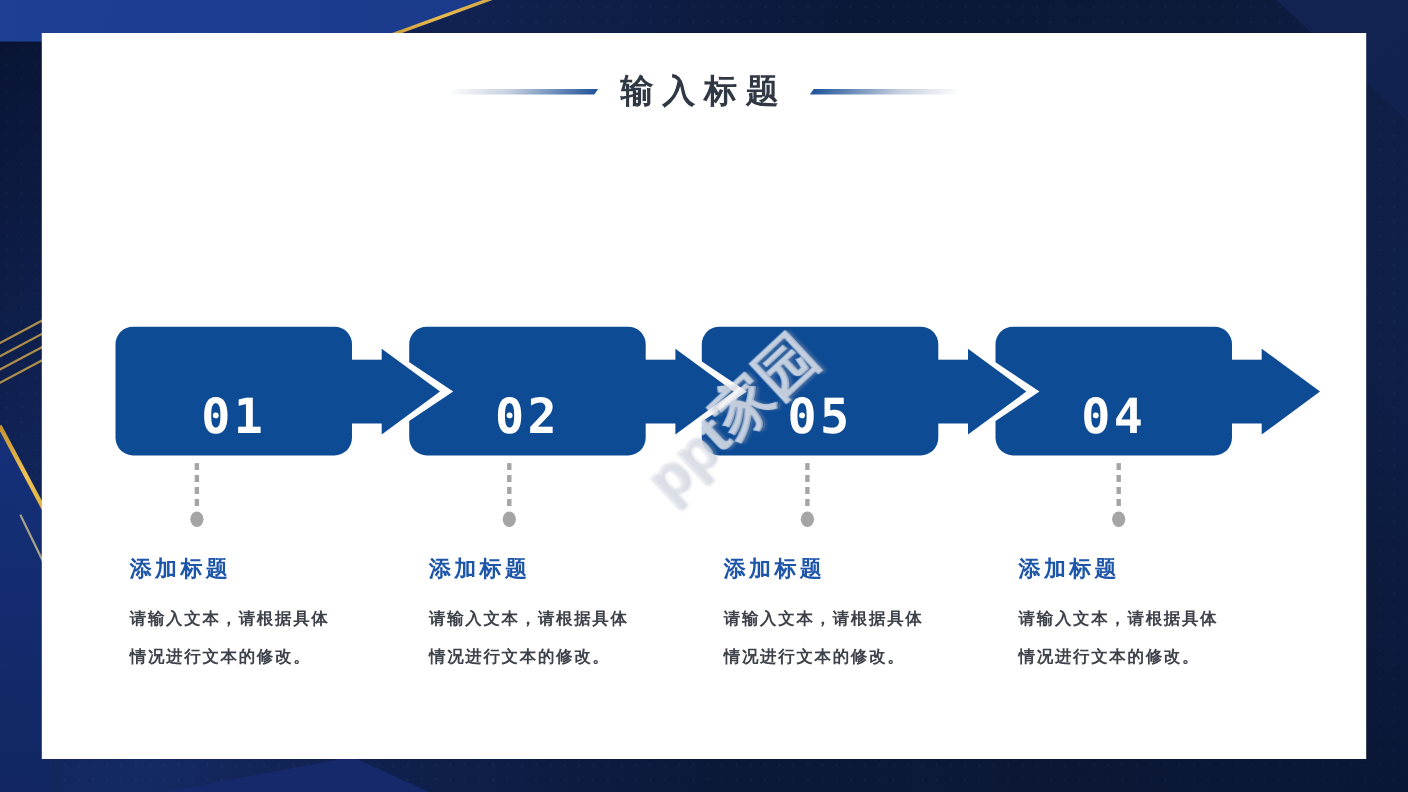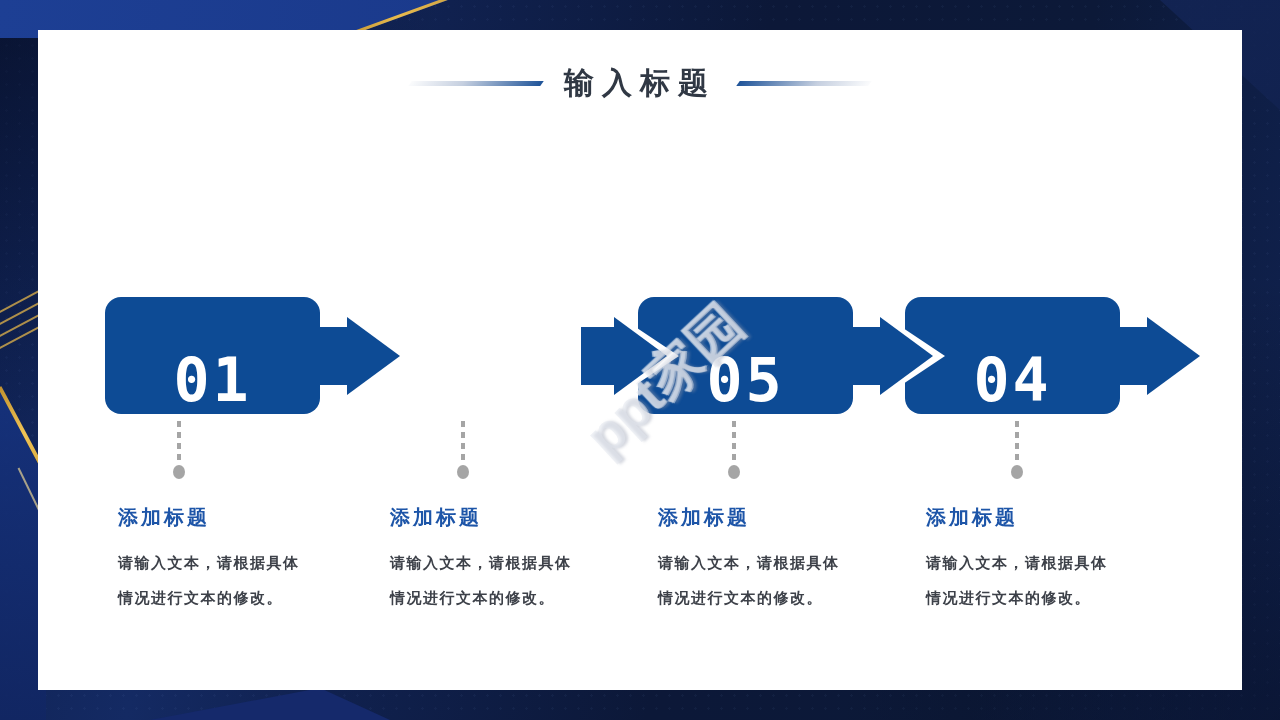--- a/index.html
+++ b/index.html
@@ -45,21 +45,21 @@
   
   .title-row{position:absolute;left:0;right:0;top:60px;height:46px;z-index:2;
     display:flex;align-items:center;justify-content:center;gap:22px;}
   .title-line{width:132px;height:5px;transform:skewX(-35deg);}
   .title-line.left{background:linear-gradient(to right,rgba(175,188,210,0.05),rgba(150,168,198,0.55) 40%,#1f5499);}
   .title-line.right{background:linear-gradient(to left,rgba(175,188,210,0.05),rgba(150,168,198,0.55) 40%,#1f5499);}
   .slide-title{font-size:30px;font-weight:bold;color:#303844;letter-spacing:8px;}
   
   .step-box{position:absolute;top:297px;width:215px;height:117px;border-radius:16px;
     background:#0d4b95;z-index:2;display:flex;align-items:center;justify-content:center;}
-  .step-num{font-family:"DejaVu Sans Mono", monospace;font-size:60px;font-weight:bold;
+  .step-num{font-family:"DejaVu Sans Mono", monospace;font-size:44px;font-weight:bold;
     color:#ffffff;letter-spacing:3px;margin-top:48px;}
   .sb1{left:105px;} .sb2{left:372px;} .sb3{left:638px;} .sb4{left:905px;text-align:right;}
   .arrow-svg{position:absolute;top:308px;width:98px;height:96px;z-index:3;}
   .as1{left:314px;} .as2{left:581px;} .as3{left:847px;} .as4{left:1114px;}
   
   .dots{position:absolute;top:421px;width:4px;height:40px;z-index:2;
     background:repeating-linear-gradient(to bottom,#a5a5a5 0 6px,transparent 6px 11px);}
   .dots::after{content:'';position:absolute;top:44px;left:-4px;width:12px;height:14px;
     border-radius:50%;background:#a5a5a5;}
   .d1{left:177px;} .d2{left:461px;} .d3{left:732px;} .d4{left:1015px;}
@@ -98,20 +98,23 @@
   <div class="panel"></div>
 
   <div class="title-row">
     <div class="title-line left"></div>
     <div class="slide-title">输入标题</div>
     <div class="title-line right"></div>
   </div>
 
   <div class="step-box sb1">
     <span class="step-num">01</span>
+  </div>
+  <div class="step-box sb2">
+    <span class="step-num">02</span>
   </div>
   <div class="step-box sb3">
     <span class="step-num">05</span>
   </div>
   <div class="step-box sb4">
     <span class="step-num">04</span>
   </div>
 
   <svg class="arrow-svg as1" viewBox="-6 -7 98 96">
     <polygon points="20,-7 92,41 20,89" fill="#ffffff"></polygon>

